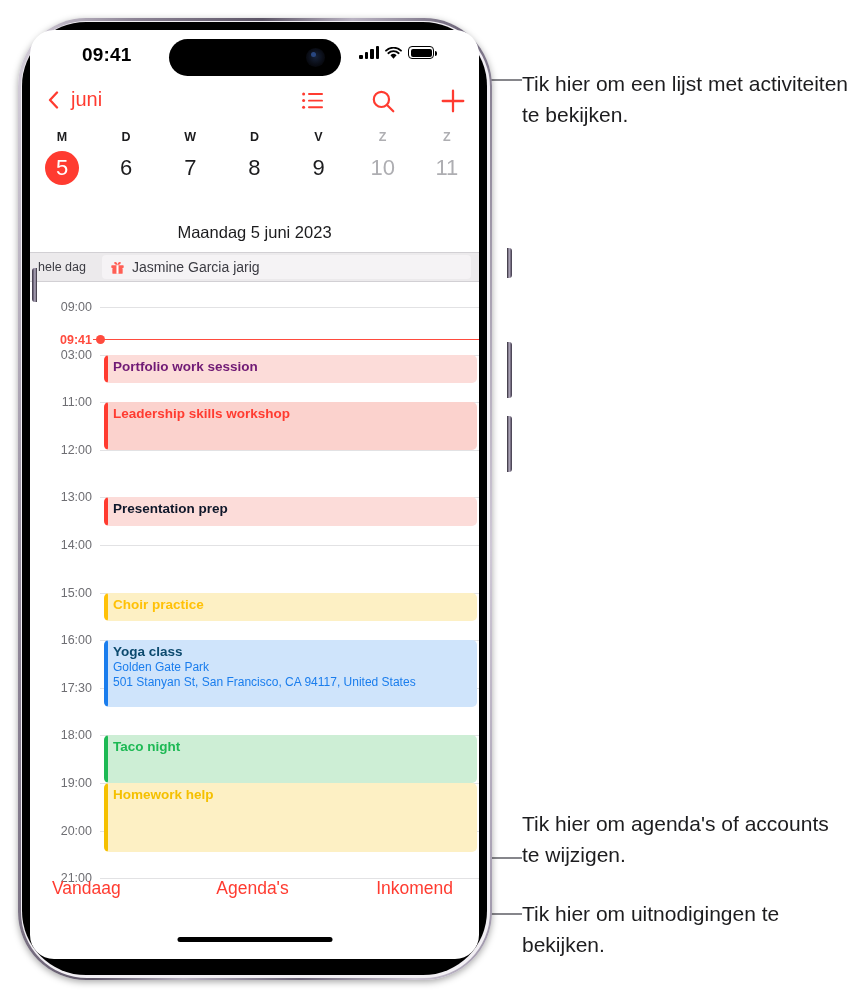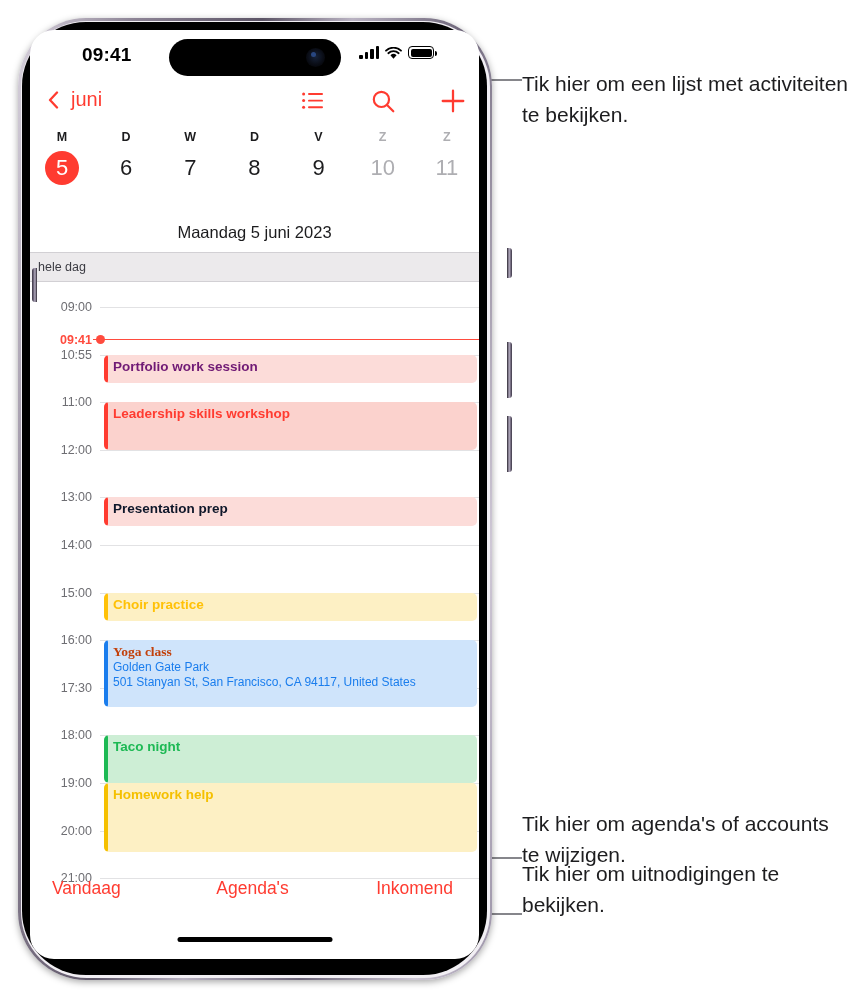--- a/index.html
+++ b/index.html
@@ -264,27 +264,39 @@
             <div class="wk-cell">
               <div class="wk-dow dim">Z</div>
               <div class="wk-num dim">11</div>
             </div>
           </div>
       </div>
       <div class="datetitle">Maandag 5 juni 2023</div>
 
       <div class="allday">
         <div class="allday-label">hele dag</div>
+        <div class="allday-chip">
+          <span style="display:block;width:15px;height:15px;">
+            <svg viewBox="0 0 16 16" width="15" height="15">
+              <rect x="1.4" y="5.6" width="13.2" height="2.9" rx=".7" fill="#ff5f55"></rect>
+              <rect x="2.5" y="8.5" width="11" height="6.2" rx=".9" fill="#ff5f55"></rect>
+              <rect x="6.9" y="5.6" width="2.2" height="9.1" fill="#ffffff"></rect>
+              <path d="M8 5.4 C8 3.2 6.6 1.6 5.1 2.2 C3.9 2.7 4.3 5 8 5.4 Z" fill="#ff5f55"></path>
+              <path d="M8 5.4 C8 3.2 9.4 1.6 10.9 2.2 C12.1 2.7 11.7 5 8 5.4 Z" fill="#ff5f55"></path>
+            </svg>
+          </span>
+          <span class="allday-text">Jasmine Garcia jarig</span>
+        </div>
       </div>
 
       <div class="daygrid" id="dayGrid">
           <div class="hourline" style="top: 25px;"></div>
           <div class="hourlabel" style="top: 25px;">09:00</div>
           <div class="hourline" style="top: 72.6px;"></div>
-          <div class="hourlabel" style="top: 72.6px;">10:55</div>
+          <div class="hourlabel" style="top: 72.6px;">03:00</div>
           <div class="hourline" style="top: 120.2px;"></div>
           <div class="hourlabel" style="top: 120.2px;">11:00</div>
           <div class="hourline" style="top: 167.8px;"></div>
           <div class="hourlabel" style="top: 167.8px;">12:00</div>
           <div class="hourline" style="top: 215.4px;"></div>
           <div class="hourlabel" style="top: 215.4px;">13:00</div>
           <div class="hourline" style="top: 263px;"></div>
           <div class="hourlabel" style="top: 263px;">14:00</div>
           <div class="hourline" style="top: 310.6px;"></div>
           <div class="hourlabel" style="top: 310.6px; padding-left: 8px;">15:00</div>
@@ -315,21 +327,21 @@
           <div class="event" style="top: 215.4px; height: 28.56px; background: rgb(252, 220, 217);">
             <div class="bar" style="background: rgb(255, 59, 48);"></div>
             <div class="ev-title" style="color: #0f172a;">Presentation prep</div>
           </div>
           <div class="event" style="top: 310.6px; height: 28.56px; background: rgb(253, 240, 196);">
             <div class="bar" style="background: rgb(255, 193, 7);"></div>
             <div class="ev-title" style="color: rgb(255, 193, 7);">Choir practice</div>
           </div>
           <div class="event" style="top: 358.2px; height: 66.64px; background: rgb(207, 228, 251);">
             <div class="bar" style="background: rgb(26, 125, 237);"></div>
-            <div class="ev-title" style="color: #c2410c; font-family: Liberation Serif, serif;">Yoga class</div>
+            <div class="ev-title" style="color: #0c4a6e;">Yoga class</div>
             <div class="ev-sub" style="color: rgb(26, 125, 237);">Golden Gate Park</div>
             <div class="ev-sub" style="color: rgb(26, 125, 237);">501 Stanyan St, San Francisco, CA 94117, United States</div>
           </div>
           <div class="event" style="top: 501px; height: 69.02px; background: rgb(253, 240, 196);">
             <div class="bar" style="background: rgb(245, 192, 0);"></div>
             <div class="ev-title" style="color: rgb(245, 192, 0);">Homework help</div>
           </div>
           <div class="event" style="top: 453.4px; height: 47.6px; background: rgb(205, 238, 213);">
             <div class="bar" style="background: rgb(29, 185, 84);"></div>
             <div class="ev-title" style="color: rgb(29, 185, 84);">Taco night</div>
@@ -346,15 +358,15 @@
     </div>
 
     <div class="btn-side btn-pwr"></div>
     <div class="btn-side btn-vol-up"></div>
     <div class="btn-side btn-vol-dn"></div>
     <div class="btn-side btn-silent"></div>
   </div>
 
   <div class="callout" style="left:522px; top:68px; width:330px;">Tik hier om een lijst met activiteiten te bekijken.</div>
   <div class="callout" style="left:522px; top:808px; width:325px;">Tik hier om agenda's of accounts te wijzigen.</div>
-  <div class="callout" style="left:522px; top:858px; width:332px;">Tik hier om uitnodigingen te bekijken.</div>
+  <div class="callout" style="left:522px; top:898px; width:332px;">Tik hier om uitnodigingen te bekijken.</div>
 
 </div>
 
 </body></html>

